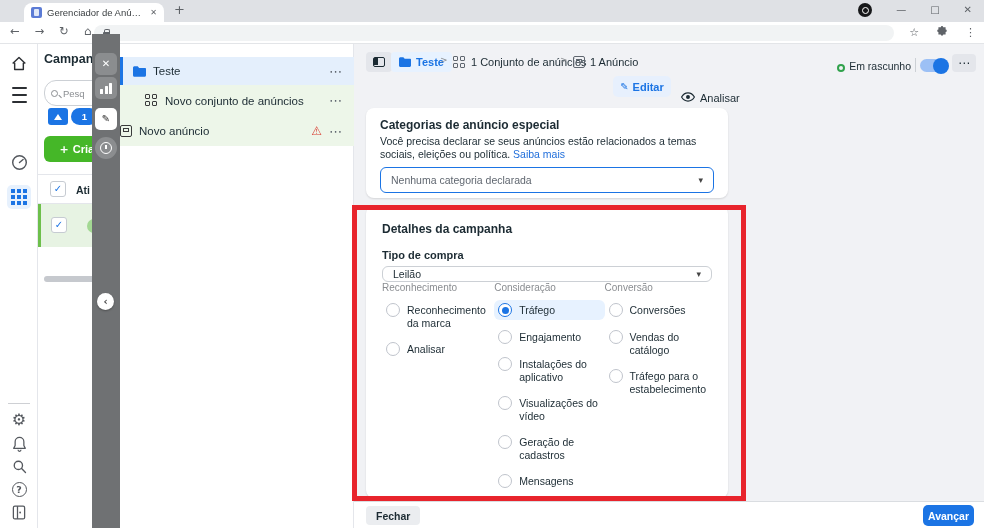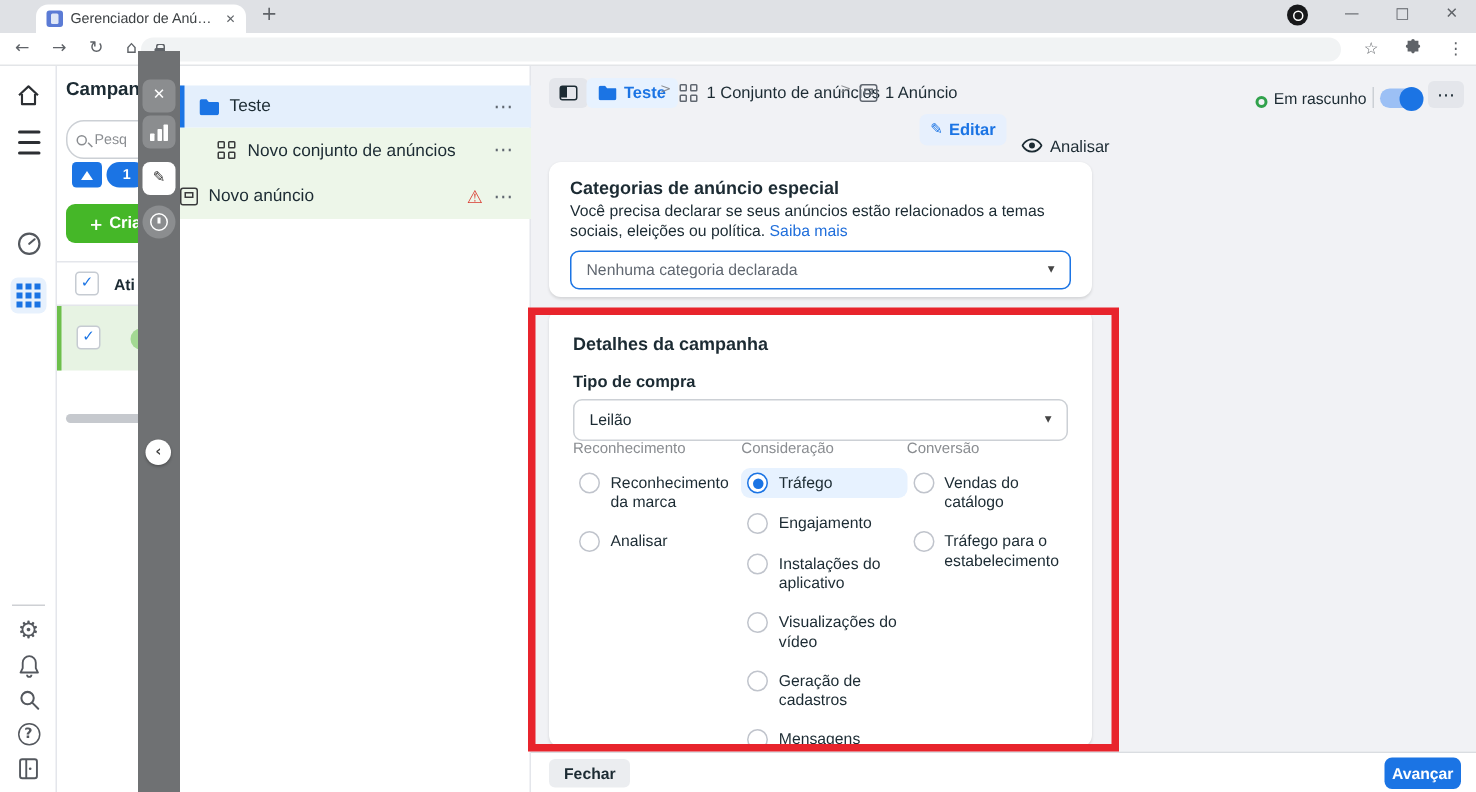--- a/index.html
+++ b/index.html
@@ -351,21 +351,21 @@
       </div>
       <div class="select focus">
         <span class="sel-val">Nenhuma categoria declarada</span>
         <span class="caret uicon">▾</span>
       </div>
     </div>
 
     <div class="card card2">
       <div class="card-title">Detalhes da campanha</div>
       <div class="c2-label">Tipo de compra</div>
-      <div class="select" style="height:28px">
+      <div class="select" style="height:16px">
         <span class="sel-val dark">Leilão</span>
         <span class="caret uicon">▾</span>
       </div>
       <div class="cols">
         <div class="col1">
           <div class="colhead">Reconhecimento</div>
           <div class="opt">
             <span class="radio"></span>
             <span class="optlabel">Reconhecimento da marca</span>
           </div>
@@ -398,20 +398,24 @@
           </div>
           <div class="opt">
             <span class="radio"></span>
             <span class="optlabel">Mensagens</span>
           </div>
         </div>
         <div class="col3">
           <div class="colhead">Conversão</div>
           <div class="opt">
             <span class="radio"></span>
+            <span class="optlabel">Conversões</span>
+          </div>
+          <div class="opt">
+            <span class="radio"></span>
             <span class="optlabel">Vendas do catálogo</span>
           </div>
           <div class="opt">
             <span class="radio"></span>
             <span class="optlabel">Tráfego para o estabelecimento</span>
           </div>
         </div>
       </div>
     </div>
 

